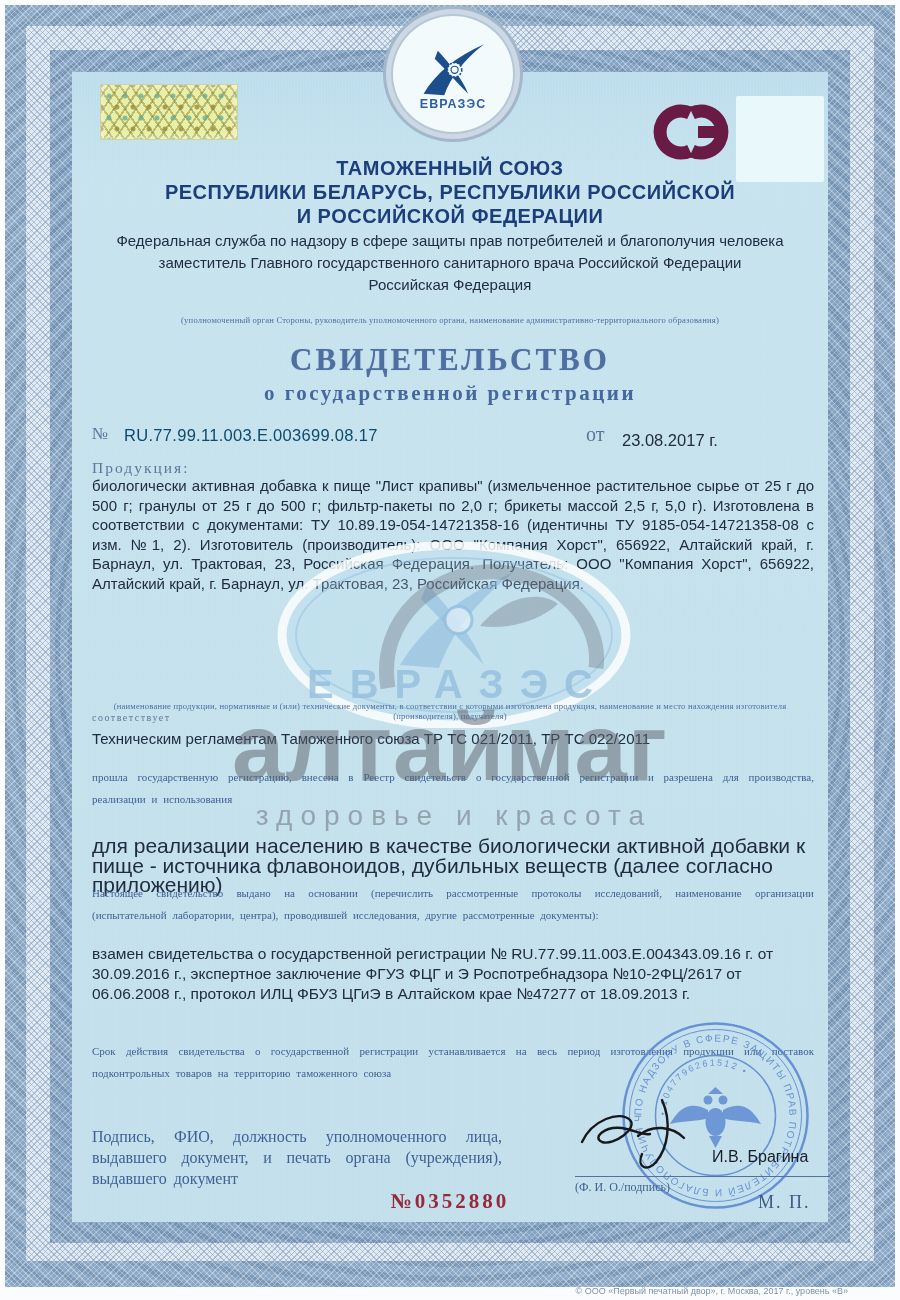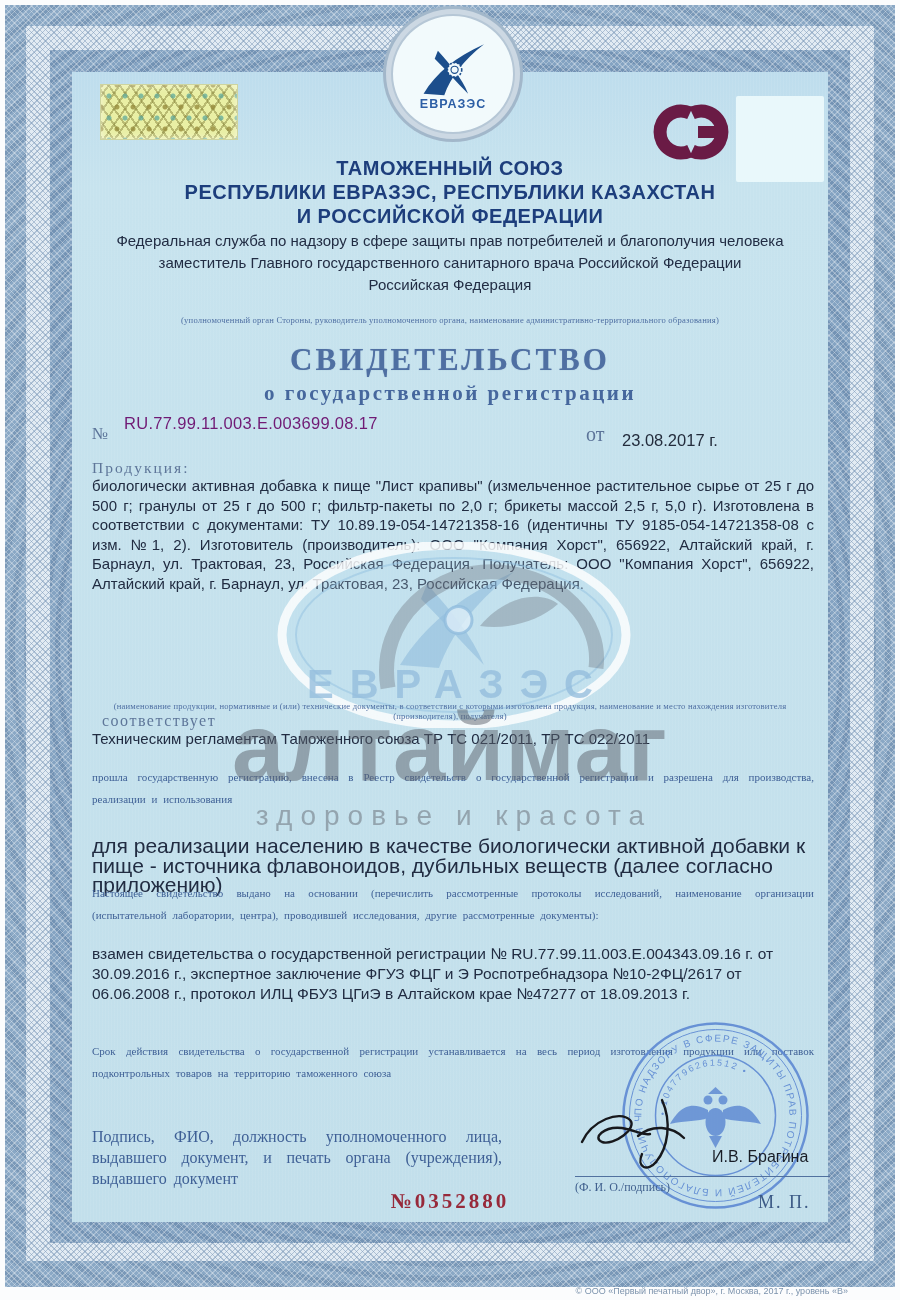--- a/index.html
+++ b/index.html
@@ -58,21 +58,21 @@
       radial-gradient(circle, rgba(150,140,60,.8) 2px, transparent 3px),
       repeating-linear-gradient(55deg, rgba(128,124,52,.45) 0 2px, transparent 2px 9px),
       repeating-linear-gradient(-55deg, rgba(128,124,52,.45) 0 2px, transparent 2px 9px);
     background-size:16px 22px,16px 22px,auto,auto;
     background-position:0 0,8px 11px,0 0,0 0;
     border:1px solid #cdd49f;box-shadow:inset 0 0 8px rgba(255,255,255,.65);}
   .whitepatch{left:736px;top:96px;width:88px;height:86px;background:#e9f8fb;border-radius:2px;z-index:1;}
   .cemark{left:643px;top:100px;width:95px;height:64px;z-index:2;}
   
   .no-label{left:92px;top:424px;color:#5c7499;font-family:"Liberation Serif",serif;font-size:17px;}
-  .no-value{left:124px;top:414px;color:#701a75;font-size:16.5px;letter-spacing:.3px;font-weight:500;}
+  .no-value{left:124px;top:426px;color:#0c4a6e;font-size:16.5px;letter-spacing:.3px;font-weight:500;}
   .ot-label{left:586px;top:423px;color:#5c7499;font-family:"Liberation Serif",serif;font-size:20px;}
   .ot-value{left:622px;top:431px;color:#232c3c;font-size:16.5px;}
   
   .wm-emblem{left:272px;top:542px;width:364px;height:186px;z-index:1;opacity:.9;}
   .wm-evrazes{left:0;right:0;top:662px;text-align:center;z-index:1;
     color:rgba(148,189,220,.78);font-weight:bold;font-size:40px;letter-spacing:16px;text-indent:16px;}
   .wm-alta{left:0;right:0;top:694px;text-align:center;z-index:6;
     color:rgba(92,98,108,.50);font-weight:bold;font-size:94px;letter-spacing:1px;}
   .wm-alta-tag{left:0;right:0;top:800px;text-align:center;z-index:6;
     color:rgba(108,114,124,.55);font-size:28px;letter-spacing:8px;text-indent:8px;}
@@ -114,21 +114,21 @@
     <div class="mname">ЕВРАЗЭС</div>
   </div>
 
   <svg class="abs cemark" viewBox="0 0 95 64">
     <path d="M47 13 A 21 21 0 1 0 47 51" fill="none" stroke="#6a1b45" stroke-width="13"></path>
     <path d="M49 13 A 21 21 0 1 1 49 51" fill="none" stroke="#6a1b45" stroke-width="13"></path>
     <line x1="55" y1="32" x2="80" y2="32" stroke="#6a1b45" stroke-width="12"></line>
   </svg>
 
   <div class="abs hdr" style="left:88px;top:156px;width:724px;">ТАМОЖЕННЫЙ СОЮЗ</div>
-  <div class="abs hdr" style="left:88px;top:180px;width:724px;">РЕСПУБЛИКИ ЕВРАЗЭС, РЕСПУБЛИКИ КАЗАХСТАН</div>
+  <div class="abs hdr" style="left:88px;top:180px;width:724px;">РЕСПУБЛИКИ БЕЛАРУСЬ, РЕСПУБЛИКИ РОССИЙСКОЙ</div>
   <div class="abs hdr" style="left:88px;top:204px;width:724px;">И РОССИЙСКОЙ ФЕДЕРАЦИИ</div>
   <div class="abs sansHdr" style="left:88px;top:230px;width:724px;">Федеральная служба по надзору в сфере защиты прав потребителей и благополучия человека</div>
   <div class="abs sansHdr" style="left:88px;top:252px;width:724px;">заместитель Главного государственного санитарного врача Российской Федерации</div>
   <div class="abs sansHdr" style="left:88px;top:274px;width:724px;">Российская Федерация</div>
   <div class="abs tinycap" style="left:88px;top:315px;width:724px;">(уполномоченный орган Стороны, руководитель уполномоченного органа, наименование административно-территориального образования)</div>
 
   <div class="abs bigtitle" style="left:88px;top:342px;width:724px;">СВИДЕТЕЛЬСТВО</div>
   <div class="abs subtitle" style="left:88px;top:381px;width:724px;">о государственной регистрации</div>
 
   <div class="abs no-label">№</div>
@@ -144,21 +144,21 @@
     <ellipse cx="182" cy="93" rx="158" ry="77" fill="none" stroke="rgba(150,195,225,.6)" stroke-width="2"></ellipse>
     <g transform="translate(116,18) scale(1.5)" fill="rgba(140,185,220,.62)">
       <path d="M8 70 C24 44 48 24 84 8 C58 28 42 50 34 72 Z"></path>
       <path d="M26 16 C42 34 56 50 64 70 C50 56 36 40 22 26 Z"></path>
       <circle cx="47" cy="40" r="9" fill="rgba(225,240,250,.8)" stroke="rgba(140,185,220,.8)" stroke-width="2"></circle>
     </g>
   </svg>
   <div class="abs wm-evrazes watermark">ЕВРАЗЭС</div>
 
   <div class="abs tinycap" style="left:88px;top:701px;width:724px;z-index:2;">(наименование продукции, нормативные и (или) технические документы, в соответствии с которыми изготовлена продукция, наименование и место нахождения изготовителя (производителя), получателя)</div>
-  <div class="abs" style="left:92px;top:712px;color:#5e7699;font-family:'Liberation Serif',serif;font-size:16px;letter-spacing:1.5px;z-index:2;margin-left:10px;">соответствует</div>
+  <div class="abs" style="left:92px;top:712px;color:#5e7699;font-family:'Liberation Serif',serif;font-size:10px;letter-spacing:1.5px;z-index:2;">соответствует</div>
   <div class="abs bodysans" style="left:92px;top:729px;width:722px;z-index:2;">Техническим регламентам Таможенного союза ТР ТС 021/2011, ТР ТС 022/2011</div>
 
   <svg class="abs wm-swoosh watermark" viewBox="0 0 250 150">
     <path d="M20 132 C8 62 70 12 130 16 C192 20 234 64 228 112" fill="none" stroke="rgba(100,106,116,.40)" stroke-width="15"></path>
     <path d="M112 70 C136 40 172 34 190 48 C170 66 138 74 112 70 Z" fill="rgba(100,106,116,.40)"></path>
   </svg>
   <div class="abs wm-alta watermark">алтаймаг</div>
   <div class="abs wm-alta-tag watermark">здоровье и красота</div>
 
   <div class="abs tplserif" style="left:92px;top:766px;width:722px;z-index:2;">прошла государственную регистрацию, внесена в Реестр свидетельств о государственной регистрации и разрешена для производства, реализации и использования</div>

